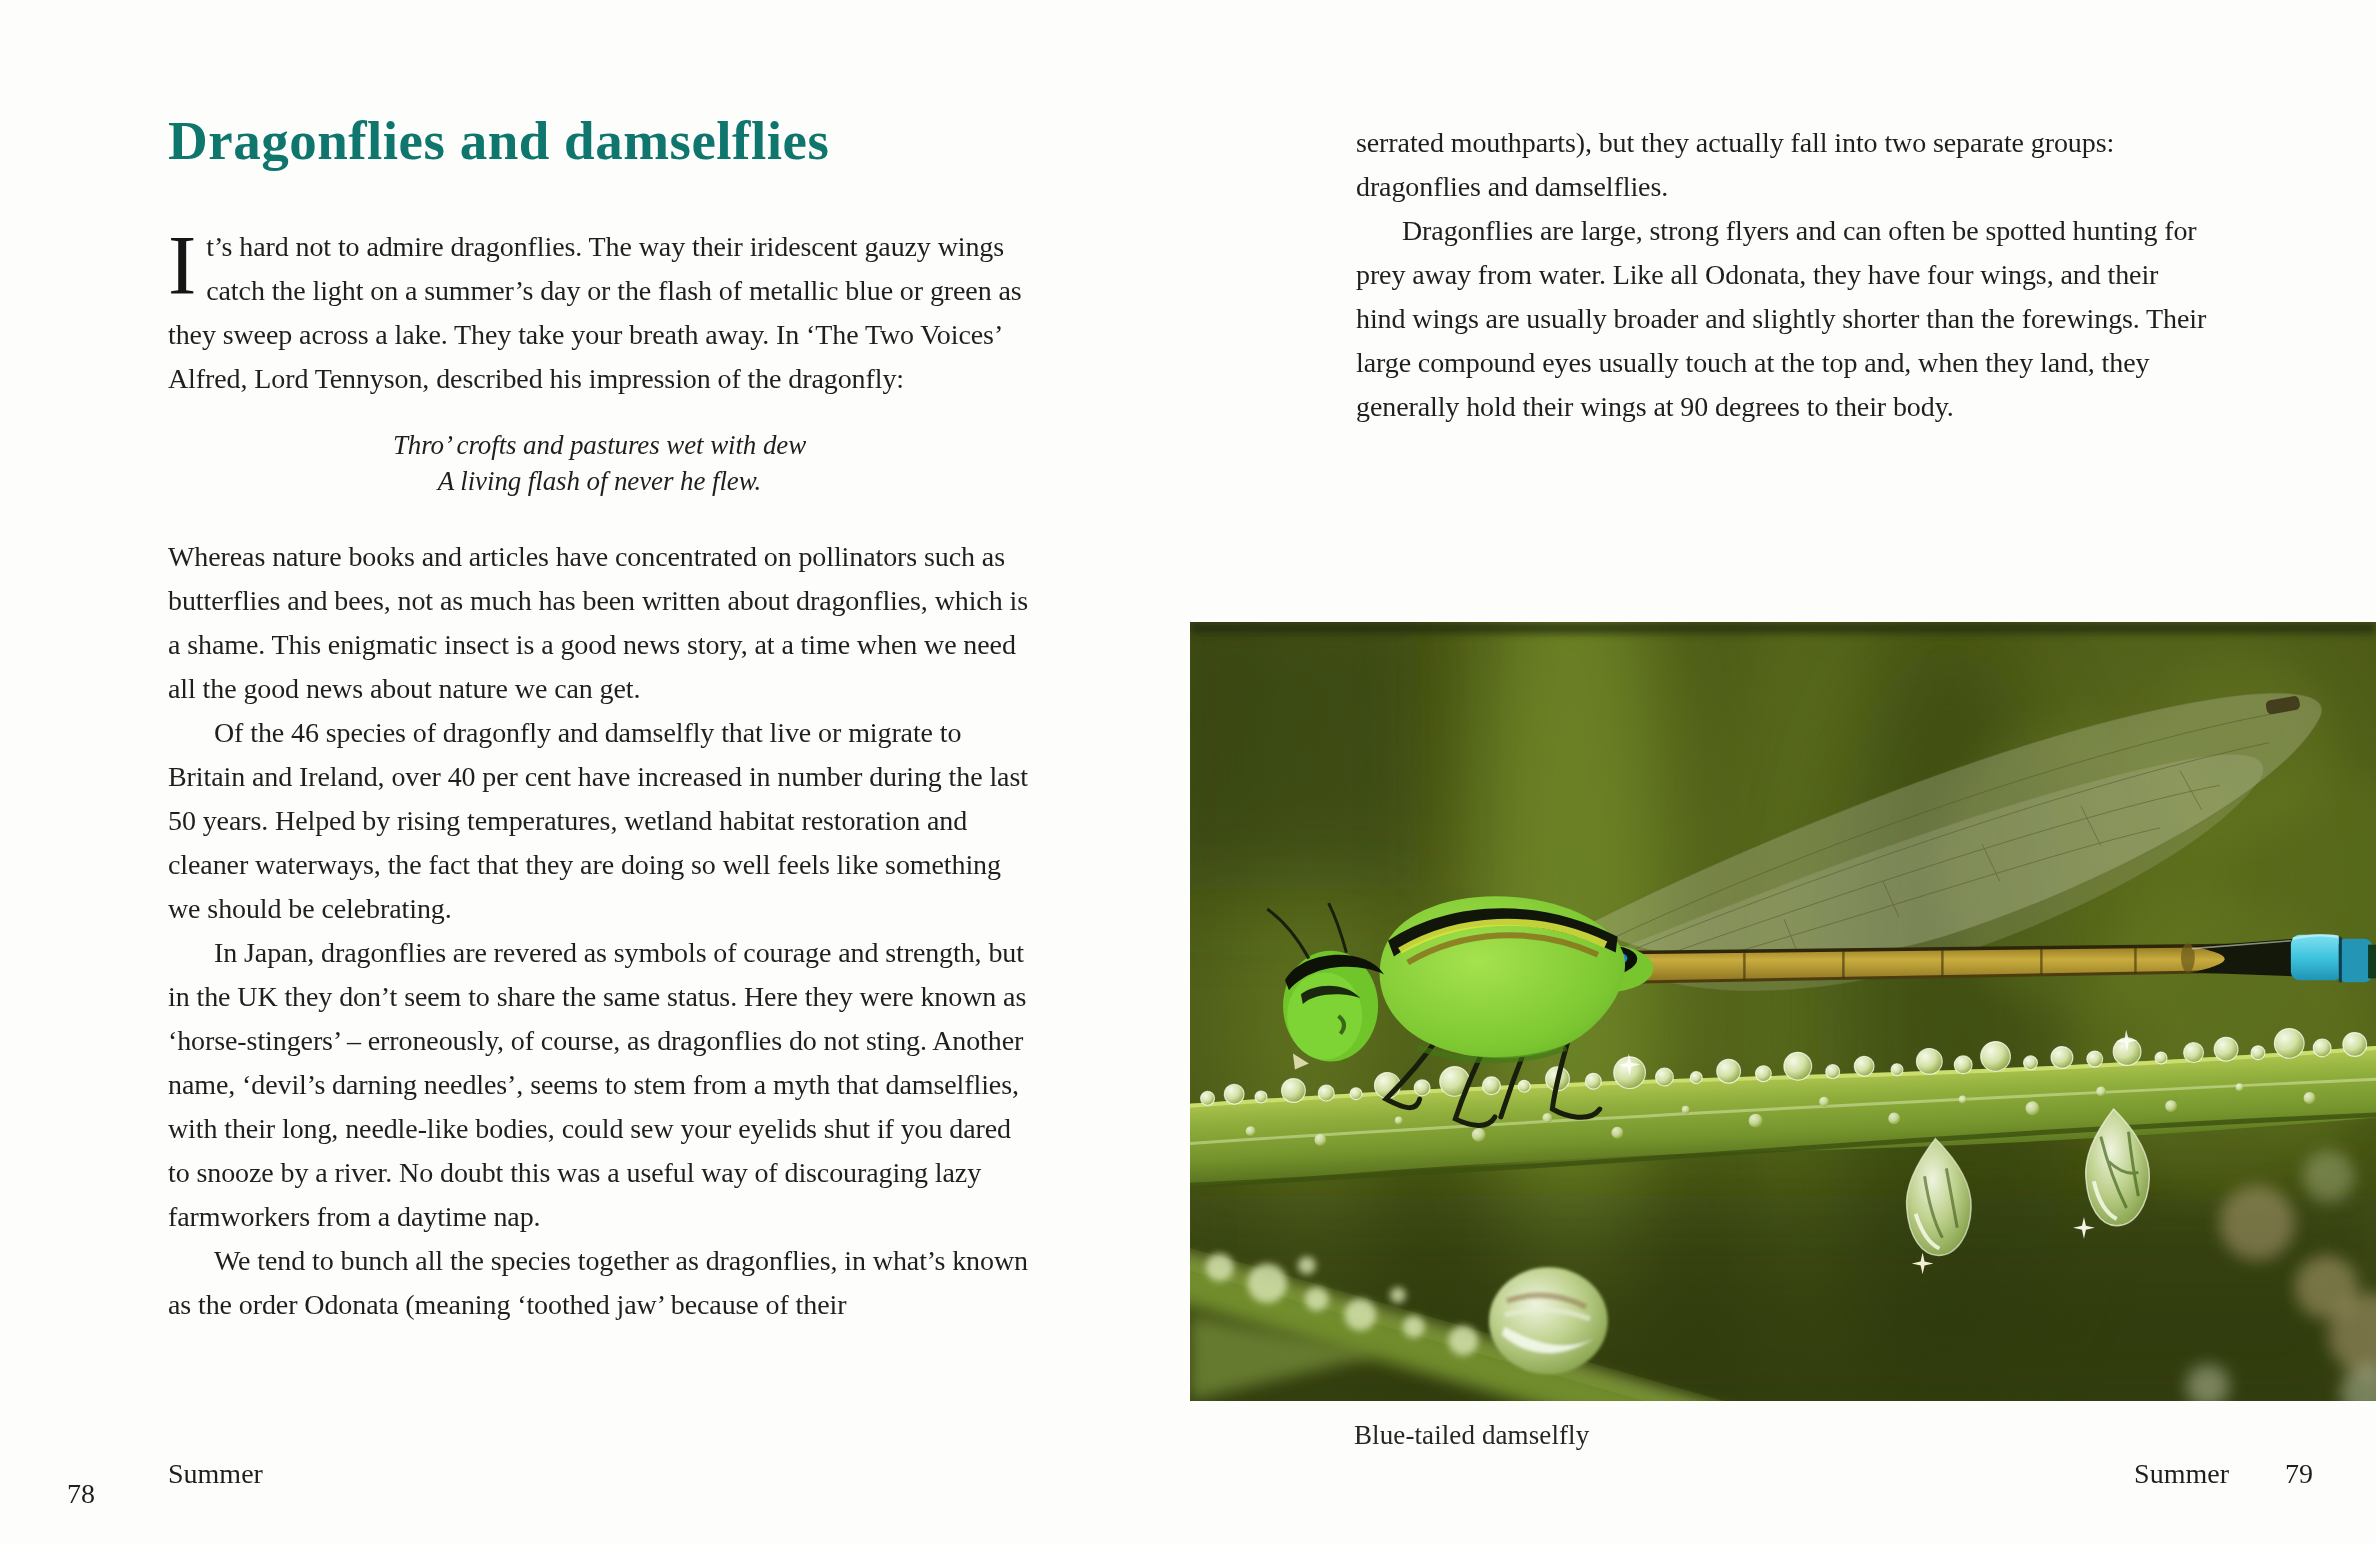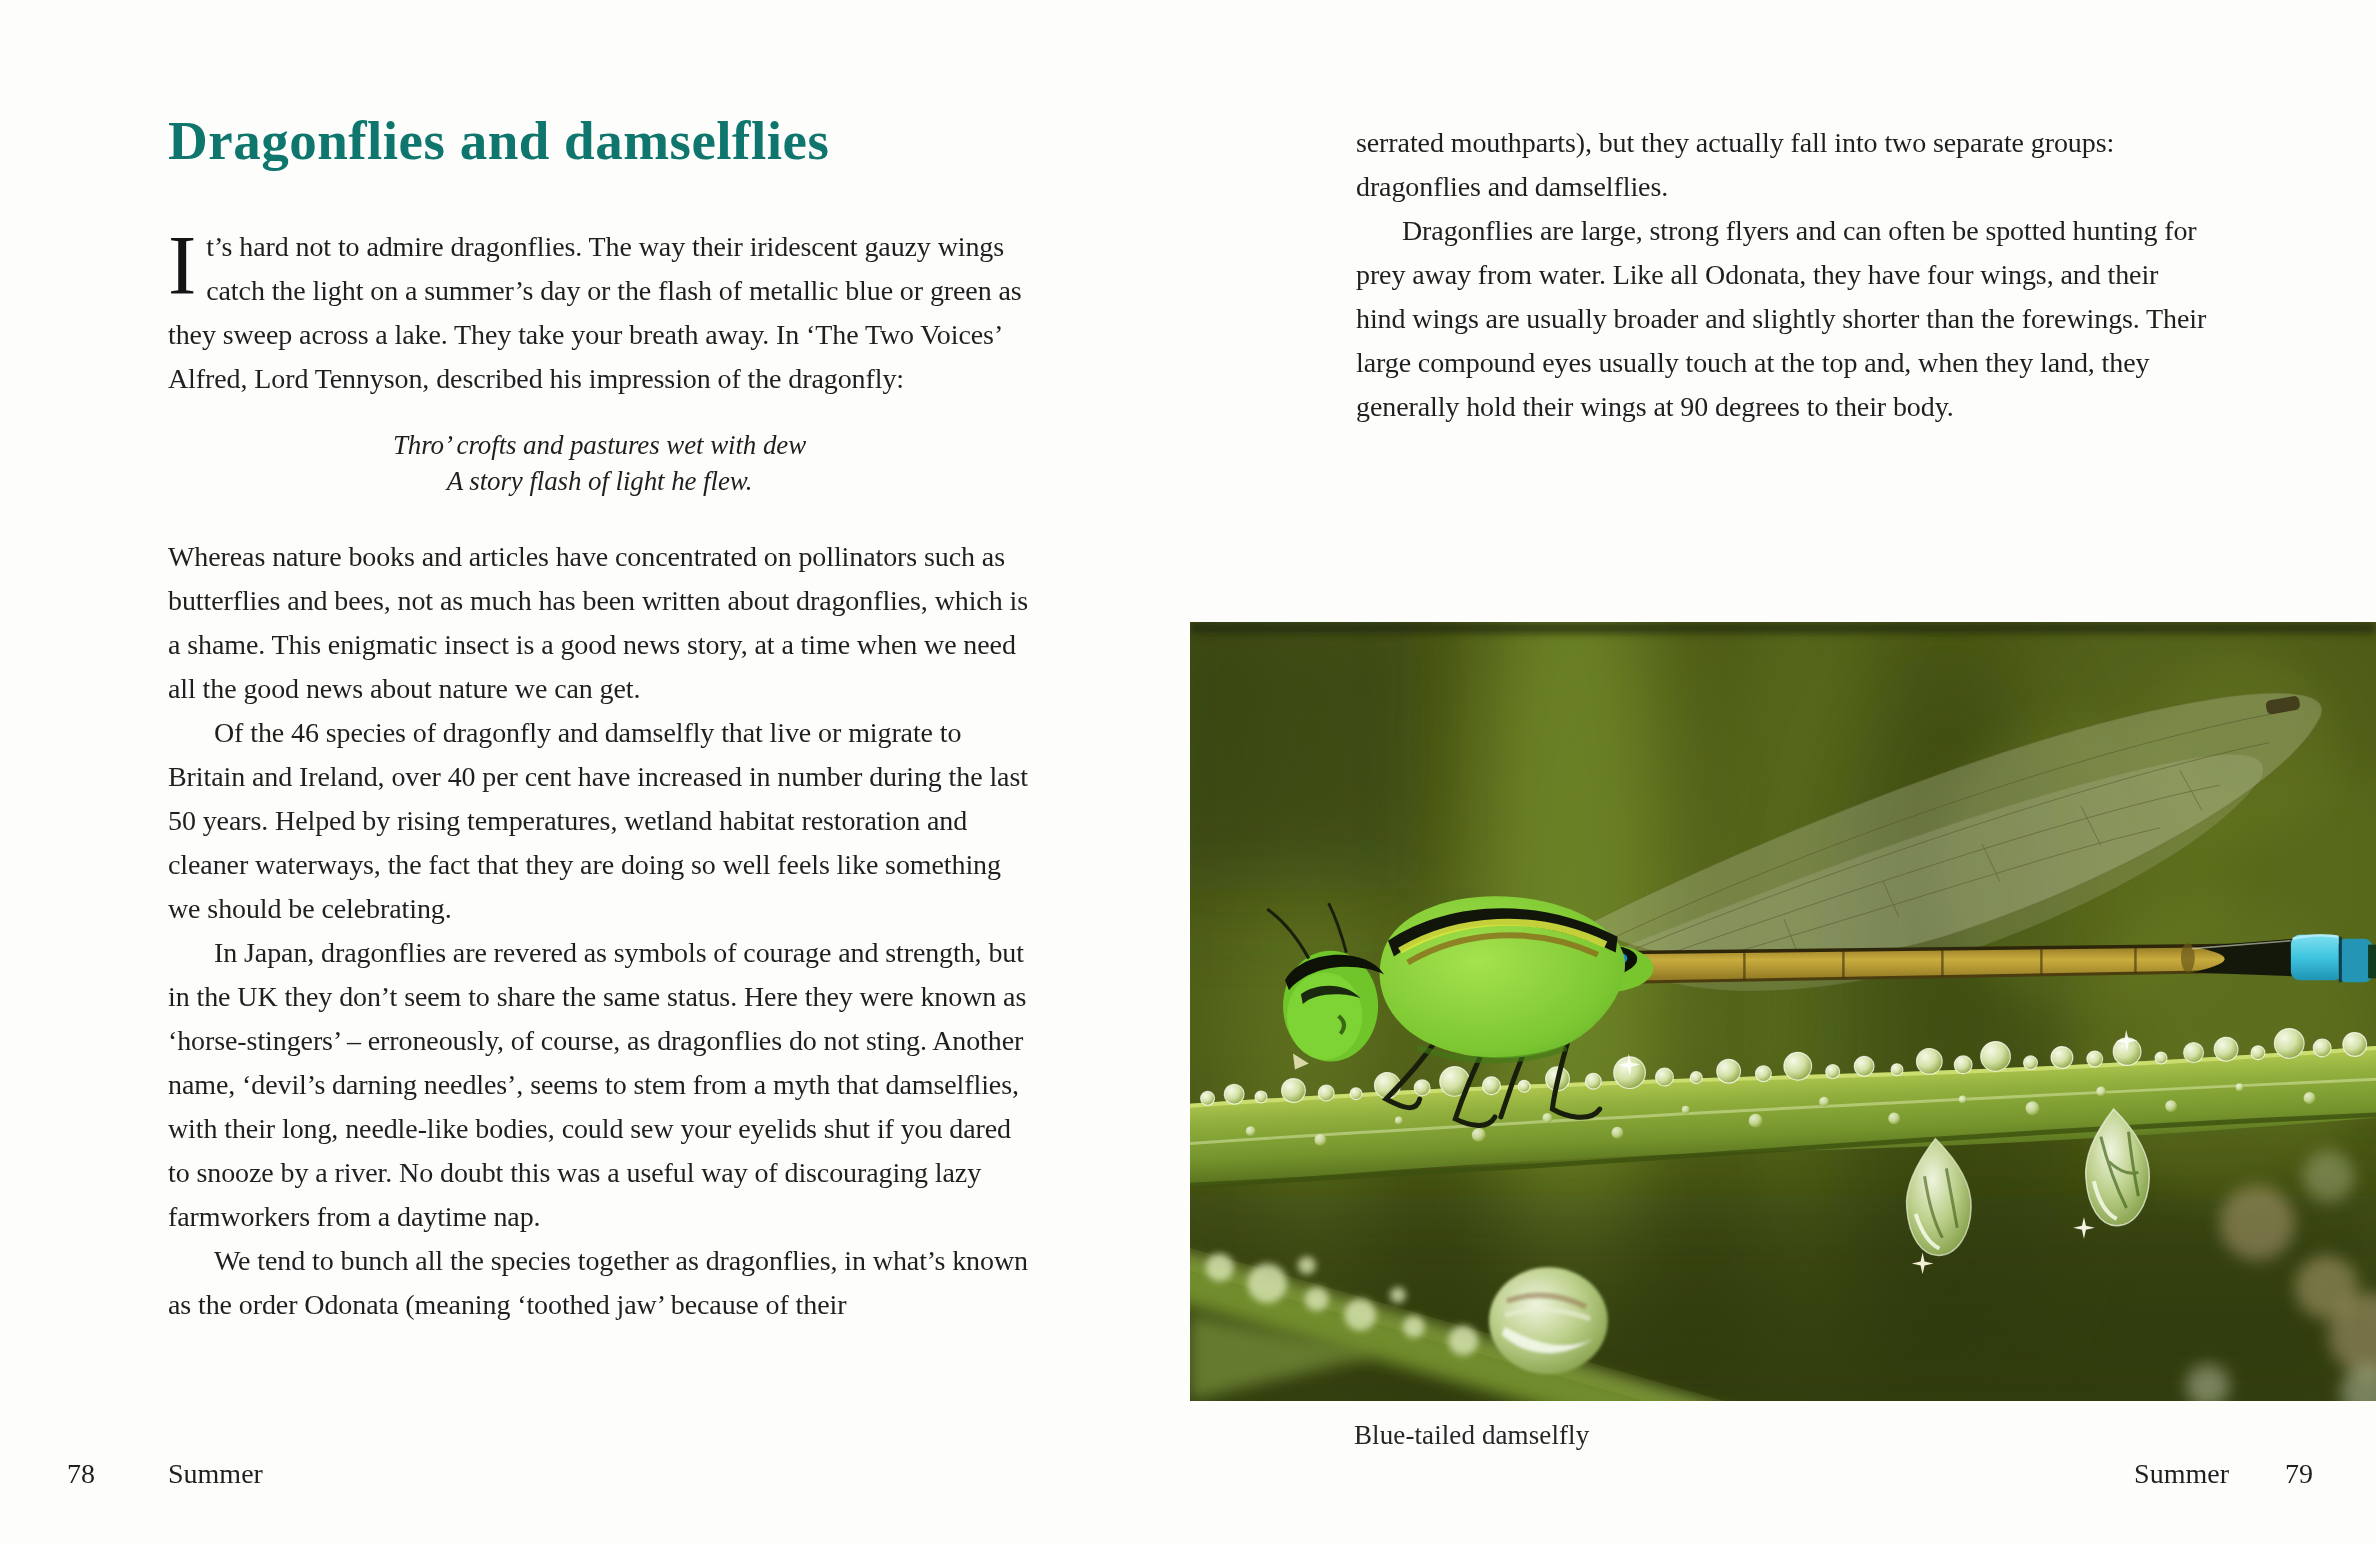--- a/index.html
+++ b/index.html
@@ -33,39 +33,39 @@
     position:absolute;left:1190px;top:622px;width:1186px;height:779px;
     overflow:hidden;background:#46530f;
   }
   .photo svg{display:block;width:100%;height:100%;}
   .caption{
     position:absolute;left:1354px;top:1422px;font-size:27px;line-height:26px;
     color:#262626;letter-spacing:0.1px;
   }
   
   .folio{position:absolute;top:1457px;font-size:28px;line-height:34px;}
-  #folio-left-num{left:67px;}
+  #folio-left-num{left:67px;margin-top:20px;}
   #folio-left-label{left:168px;}
   #folio-right-label{right:147px;text-align:right;}
   #folio-right-num{right:63px;text-align:left;}
 </style>
 </head>
 <body>
 
 <div class="spread">
 
   <div class="left-col">
     <h1 class="title" id="chapter-title" style="color: #0f766e;">Dragonflies and damselflies</h1>
 
     <div class="body-text">
       <p><span class="dropcap">I</span><span>t’s hard not to admire dragonflies. The way their iridescent gauzy wings catch the light on a summer’s day or the flash of metallic blue or green as they sweep across a lake. They take your breath away. In ‘The Two Voices’ Alfred, Lord Tennyson, described his impression of the dragonfly:</span></p>
 
       <div class="poem">
         <div>Thro’ crofts and pastures wet with dew</div>
-        <div>A story flash of light he flew.</div>
+        <div>A living flash of never he flew.</div>
       </div>
 
       <p>Whereas nature books and articles have concentrated on pollinators such as butterflies and bees, not as much has been written about dragonflies, which is a shame. This enigmatic insect is a good news story, at a time when we need all the good news about nature we can get.</p>
       <p class="indent">Of the 46 species of dragonfly and damselfly that live or migrate to Britain and Ireland, over 40 per cent have increased in number during the last 50 years. Helped by rising temperatures, wetland habitat restoration and cleaner waterways, the fact that they are doing so well feels like something we should be celebrating.</p>
       <p class="indent">In Japan, dragonflies are revered as symbols of courage and strength, but in the UK they don’t seem to share the same status. Here they were known as ‘horse-stingers’ – erroneously, of course, as dragonflies do not sting. Another name, ‘devil’s darning needles’, seems to stem from a myth that damselflies, with their long, needle-like bodies, could sew your eyelids shut if you dared to snooze by a river. No doubt this was a useful way of discouraging lazy farmworkers from a daytime nap.</p>
       <p class="indent">We tend to bunch all the species together as dragonflies, in what’s known as the order Odonata (meaning ‘toothed jaw’ because of their</p>
     </div>
   </div>
 
   <div class="right-col body-text">

